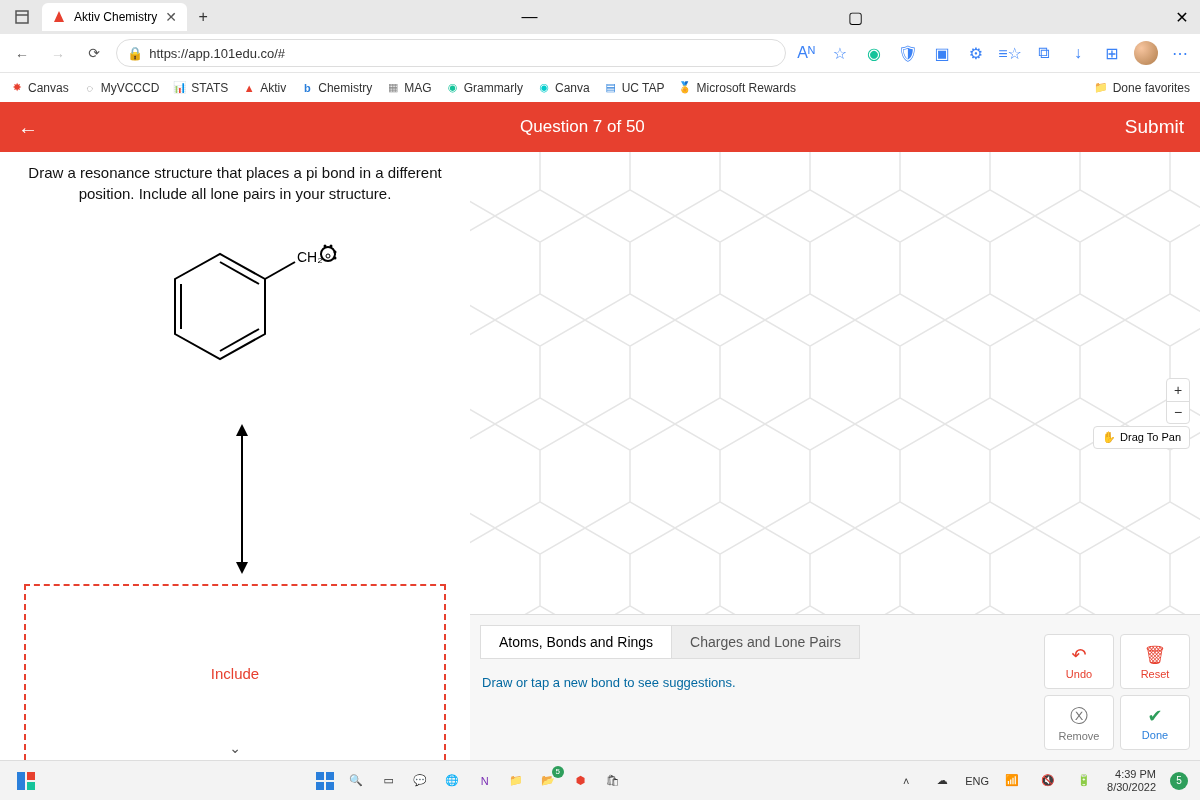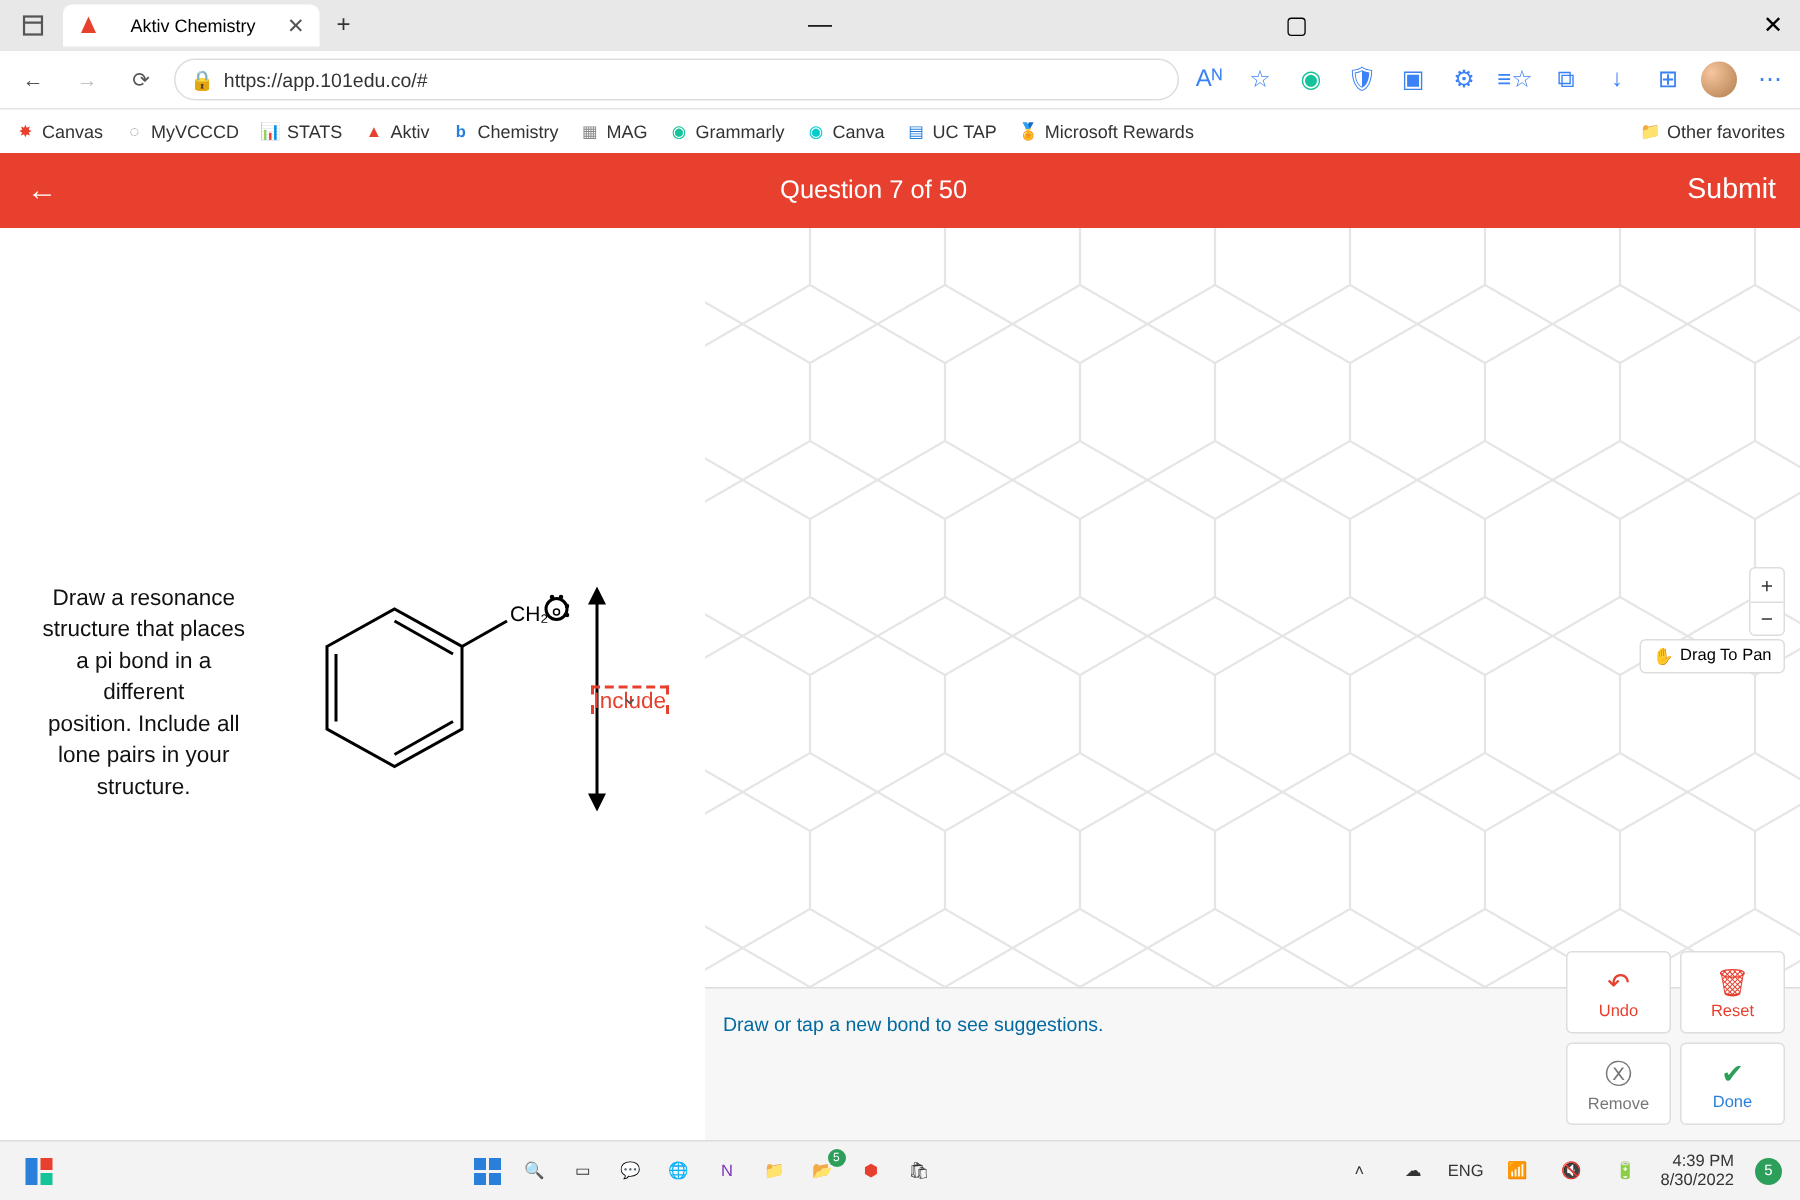--- a/index.html
+++ b/index.html
@@ -1,21 +1,21 @@
 <!DOCTYPE html>
 <html><head>
 <meta charset="utf-8">
 <style>
 * { box-sizing: border-box; margin: 0; padding: 0; font-family: "Segoe UI", Arial, sans-serif; }
 html, body { width: 1200px; height: 800px; overflow: hidden; background: #fff; }
 
 .browser-top { background: #e8e8e8; }
 .tab-strip { height: 34px; display: flex; align-items: center; gap: 4px; padding: 0 6px; }
 .tab-strip .win-btn { width: 24px; height: 24px; display: flex; align-items: center; justify-content: center; margin-left: auto; }
-.tab { height: 28px; background: #fff; border-radius: 6px 6px 0 0; display: flex; align-items: center; padding: 0 10px; font-size: 12px; gap: 21px; }
+.tab { height: 28px; background: #fff; border-radius: 6px 6px 0 0; display: flex; align-items: center; padding: 0 10px; font-size: 12px; gap: 8px; }
 .tab-favicon { width: 14px; height: 14px; display: flex; align-items: center; justify-content: center; }
 .tab-close { font-size: 14px; color: #555; }
 .tab-add { width: 24px; height: 24px; display: flex; align-items: center; justify-content: center; font-size: 16px; color: #333; }
 .tab-pin { width: 32px; height: 32px; display:flex; align-items:center; justify-content:center; color:#444; }
 
 .addr-bar { height: 38px; background: #fff; display: flex; align-items: center; padding: 0 8px; gap: 8px; }
 .nav-btn { width: 28px; height: 28px; display:flex; align-items:center; justify-content:center; color:#555; font-size:14px; }
 .url-box { flex: 1; height: 28px; border: 1px solid #ddd; border-radius: 14px; display:flex; align-items:center; padding: 0 10px; font-size: 13px; color:#333; gap:6px; }
 .right-icons { display:flex; align-items:center; gap:10px; }
 .ri { width: 24px; height: 24px; display:flex; align-items:center; justify-content:center; color:#3b82f6; }
@@ -26,21 +26,21 @@
 .bm-ico { width:14px; height:14px; display:flex; align-items:center; justify-content:center; font-size:11px; }
 .bookmarks .spacer { flex:1; }
 
 .app { position: relative; height: calc(800px - 34px - 38px - 30px - 40px); }
 .redbar { height: 50px; background:#e7402f; color:#fff; display:flex; align-items:center; padding:0 16px; font-size:17px; }
 .redbar .back { width:24px; text-align:center; font-size:20px; }
 .redbar .title { margin: 16px auto; }
 .redbar .submit { font-size:19px; }
 
 .content { display:flex; height: calc(100% - 50px); }
-.leftpane { width: 470px; padding: 10px 24px 0 24px; position:relative; display:flex; flex-direction:row;align-items:center; }
+.leftpane { width: 470px; padding: 10px 24px 0 24px; position:relative; display:flex; flex-direction:column; }
 .prompt { font-size: 15px; text-align:center; line-height:1.4; color:#111; }
 .molecule { margin: 30px auto 0 auto; width: 220px; height: 180px; position:relative; }
 .resonance-arrow { margin: 10px auto 0 auto; width: 6px; height: 150px; position:relative; }
 .dashbox { margin-top: 10px; flex:1; border:2px dashed #e7402f; border-bottom:none; display:flex; align-items:center; justify-content:center; position:relative; }
 .dashbox .label { color:#e7402f; font-size:15px; }
 .chev { position:absolute; bottom:4px; left:50%; transform:translateX(-50%); color:#555; font-size:14px; }
 
 .canvas { flex:1; position:relative; background:#fff; overflow:hidden; }
 .hex-pattern { position:absolute; inset:0; }
 .drag-pan { position:absolute; right:10px; top:45%; background:#fff; border:1px solid #ddd; padding:4px 8px; font-size:11px; border-radius:4px; display:flex; align-items:center; gap:4px; }
@@ -160,21 +160,21 @@
         <span class="bm-ico" style="color:#2a7fdb">▤</span>
         <span>UC TAP</span>
       </div>
     <div class="bm">
         <span class="bm-ico" style="color:#e7402f">🏅</span>
         <span>Microsoft Rewards</span>
       </div>
     <div class="spacer"></div>
     <div class="bm">
         <span class="bm-ico" style="color:#e6a817">📁</span>
-        <span>Other favorites</span>
+        <span>Done favorites</span>
       </div>
   </div>
 </div>
 
 <div class="app">
   <div class="redbar">
     <div class="back">←</div>
     <div class="title">Question 7 of 50</div>
     <div class="submit">Submit</div>
   </div>
@@ -240,20 +240,24 @@
       <div class="zoom-ctrl">
         <div class="zbtn">+</div>
         <div class="zbtn">−</div>
       </div>
       <div class="drag-pan">
         <span>✋</span>
         <span>Drag To Pan</span>
       </div>
 
       <div class="bottom-panel">
+        <div class="tabs">
+          <div class="ptab">Atoms, Bonds and Rings</div>
+          <div class="ptab inactive">Charges and Lone Pairs</div>
+        </div>
         <div class="hint">Draw or tap a new bond to see suggestions.</div>
         <div class="tool-buttons">
           <div class="tbtn">
               <span class="tico red">↶</span>
               <span class="red">Undo</span>
             </div>
           <div class="tbtn">
               <span class="tico red">🗑</span>
               <span class="red">Reset</span>
             </div>

